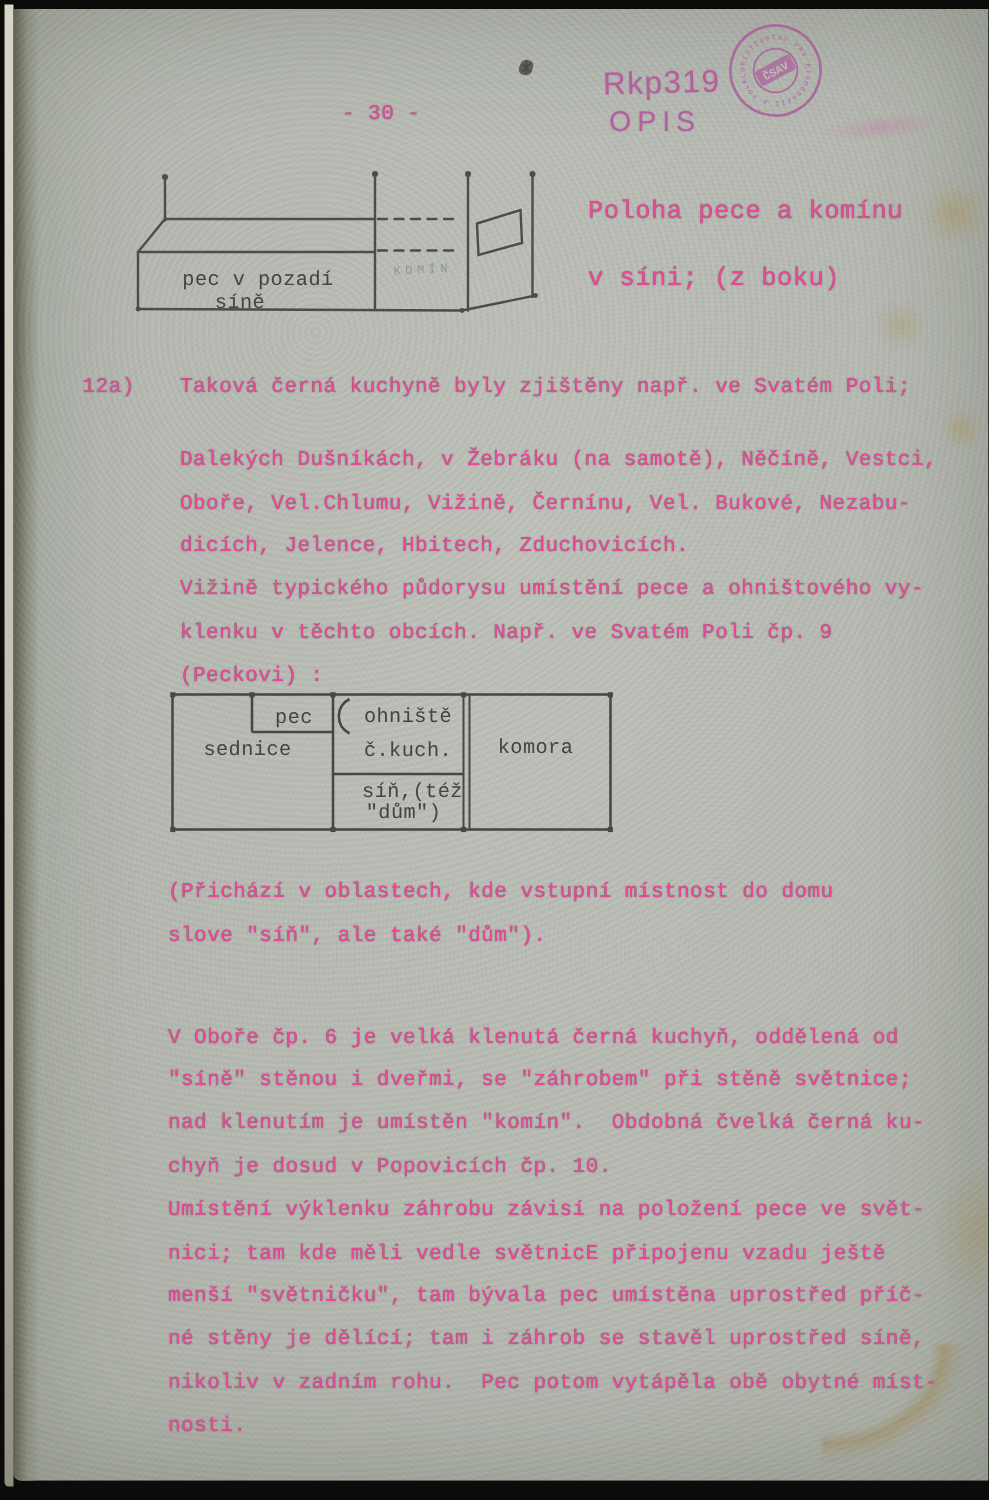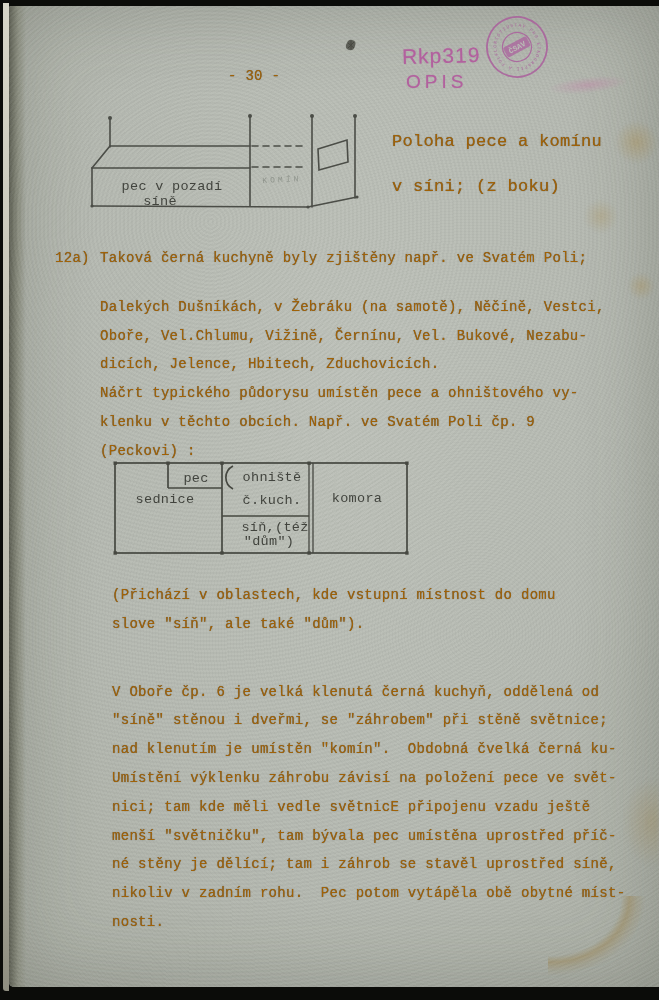--- a/index.html
+++ b/index.html
@@ -26,21 +26,21 @@
   }
   .page::after{
     content:"";position:absolute;inset:0;pointer-events:none;
     background:
       repeating-radial-gradient(circle at 31% 22%, rgba(255,255,255,.022) 0 2px, rgba(0,0,0,.02) 2px 4px),
       repeating-radial-gradient(circle at 72% 64%, rgba(0,0,0,.015) 0 1px, rgba(255,255,255,.015) 1px 3px);
   }
   .tw{
     position:absolute;white-space:pre;
     font:14px/28.8px "Liberation Mono","DejaVu Sans Mono",monospace;
-    letter-spacing:.3px;color:#a16207;
+    letter-spacing:.3px;color:#ec4899;
     text-shadow:0 0 .8px rgba(62,64,58,.85);
   }
   .tw-small{font-size:17px;line-height:15px;}
   .purple{
     position:absolute;font-family:"Liberation Sans","DejaVu Sans",sans-serif;
     color:#b2619e;text-shadow:0 0 1px rgba(178,97,158,.6);
   }
   .rkp{left:402px;top:44px;font-size:21px;letter-spacing:1px;transform:rotate(-1.5deg);}
   .opis{left:406px;top:71px;font-size:19px;letter-spacing:4px;}
   .stain{position:absolute;pointer-events:none;}
@@ -137,26 +137,26 @@
       <circle cx="228" cy="99" r="1.6"></circle>
       <circle cx="277" cy="89" r="1.6"></circle>
   </g>
   <text x="92" y="82" text-anchor="middle" font-size="13.5" fill="#42443e" letter-spacing=".3">pec v pozadí</text>
   <text x="80" y="97" text-anchor="middle" font-size="13.5" fill="#42443e" letter-spacing=".3">síně</text>
   <text x="202" y="74" text-anchor="middle" font-size="11" fill="#8f948c" letter-spacing="3" style="font-variant:small-caps" transform="rotate(-3 202 74)">komín</text>
 </svg>
 
 <div class="tw" style="left:55px;top:244px;">12a)</div>
 
-<div style="position:absolute;left:100px;top:244px;">
+<div style="position:absolute;left:120px;top:244px;">
   <div class="tw" style="position:static;">Taková černá kuchyně byly zjištěny např. ve Svatém Poli;</div>
   <div class="tw" style="position:static;margin-top:20px;">Dalekých Dušníkách, v Žebráku (na samotě), Něčíně, Vestci,</div>
   <div class="tw" style="position:static;">Oboře, Vel.Chlumu, Vižině, Černínu, Vel. Bukové, Nezabu-</div>
   <div class="tw" style="position:static;">dicích, Jelence, Hbitech, Zduchovicích.</div>
-  <div class="tw" style="position:static;">Náčrt typického půdorysu umístěn pece a ohništového vy-</div>
+  <div class="tw" style="position:static;">Vižině typického půdorysu umístění pece a ohništového vy-</div>
   <div class="tw" style="position:static;">klenku v těchto obcích. Např. ve Svatém Poli čp. 9</div>
   <div class="tw" style="position:static;">(Peckovi) :</div>
 </div>
 
 <svg class="sketch" style="left:110px;top:455px;" width="310" height="106" viewBox="0 0 310 106">
   <g stroke="#464841" stroke-width="1.7" fill="none">
     <rect x="5" y="8" width="292" height="90"></rect>
     <line x1="112" y1="8" x2="112" y2="98"></line>
     <line x1="199" y1="8" x2="199" y2="98" stroke-width="1.3"></line>
     <line x1="203" y1="8" x2="203" y2="98" stroke-width="1.3"></line>
@@ -186,19 +186,20 @@
     <text x="159" y="90" text-anchor="middle">"dům")</text>
   </g>
 </svg>
 
 <div style="position:absolute;left:112px;top:581px;">
   <div class="tw" style="position:static;">(Přichází v oblastech, kde vstupní místnost do domu</div>
   <div class="tw" style="position:static;">slove "síň", ale také "dům").</div>
   <div class="tw" style="position:static;margin-top:39px;">V Oboře čp. 6 je velká klenutá černá kuchyň, oddělená od</div>
   <div class="tw" style="position:static;">"síně" stěnou i dveřmi, se "záhrobem" při stěně světnice;</div>
   <div class="tw" style="position:static;">nad klenutím je umístěn "komín".  Obdobná čvelká černá ku-</div>
+  <div class="tw" style="position:static;">chyň je dosud v Popovicích čp. 10.</div>
   <div class="tw" style="position:static;">Umístění výklenku záhrobu závisí na položení pece ve svět-</div>
   <div class="tw" style="position:static;">nici; tam kde měli vedle světnicE připojenu vzadu ještě</div>
   <div class="tw" style="position:static;">menší "světničku", tam bývala pec umístěna uprostřed příč-</div>
   <div class="tw" style="position:static;">né stěny je dělící; tam i záhrob se stavěl uprostřed síně,</div>
   <div class="tw" style="position:static;">nikoliv v zadním rohu.  Pec potom vytápěla obě obytné míst-</div>
   <div class="tw" style="position:static;">nosti.</div>
 </div>
 
 </body></html>

